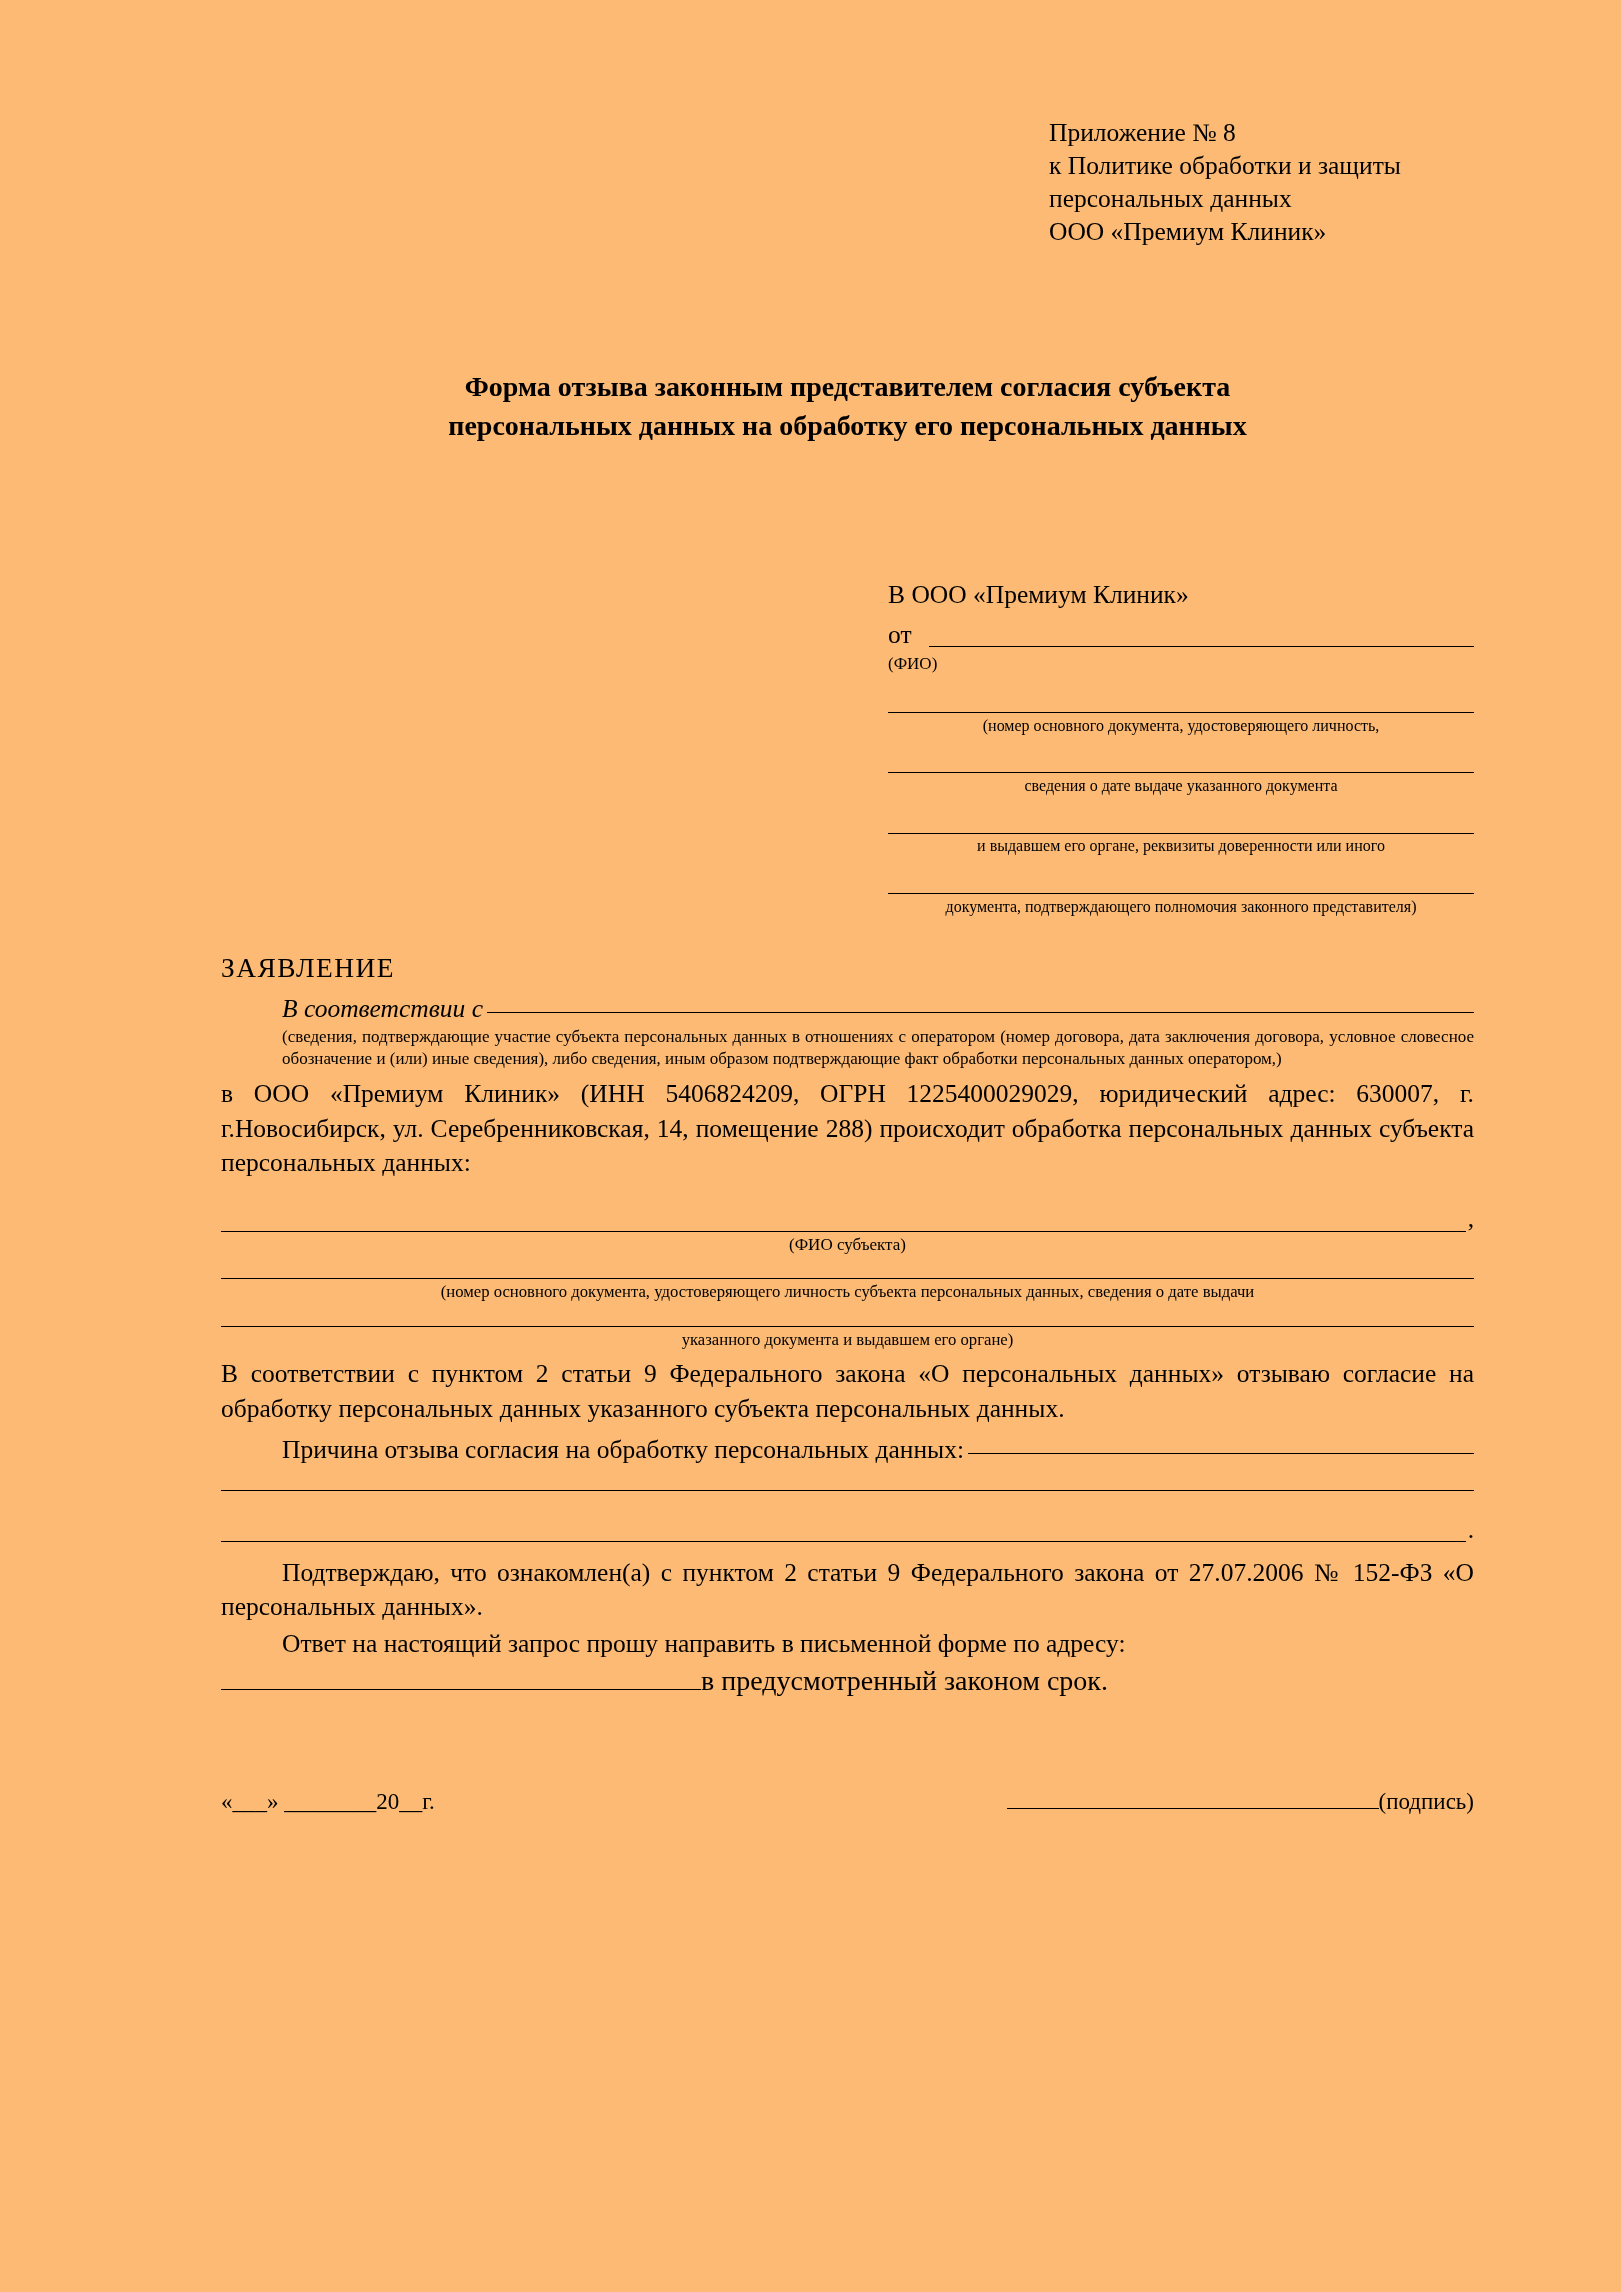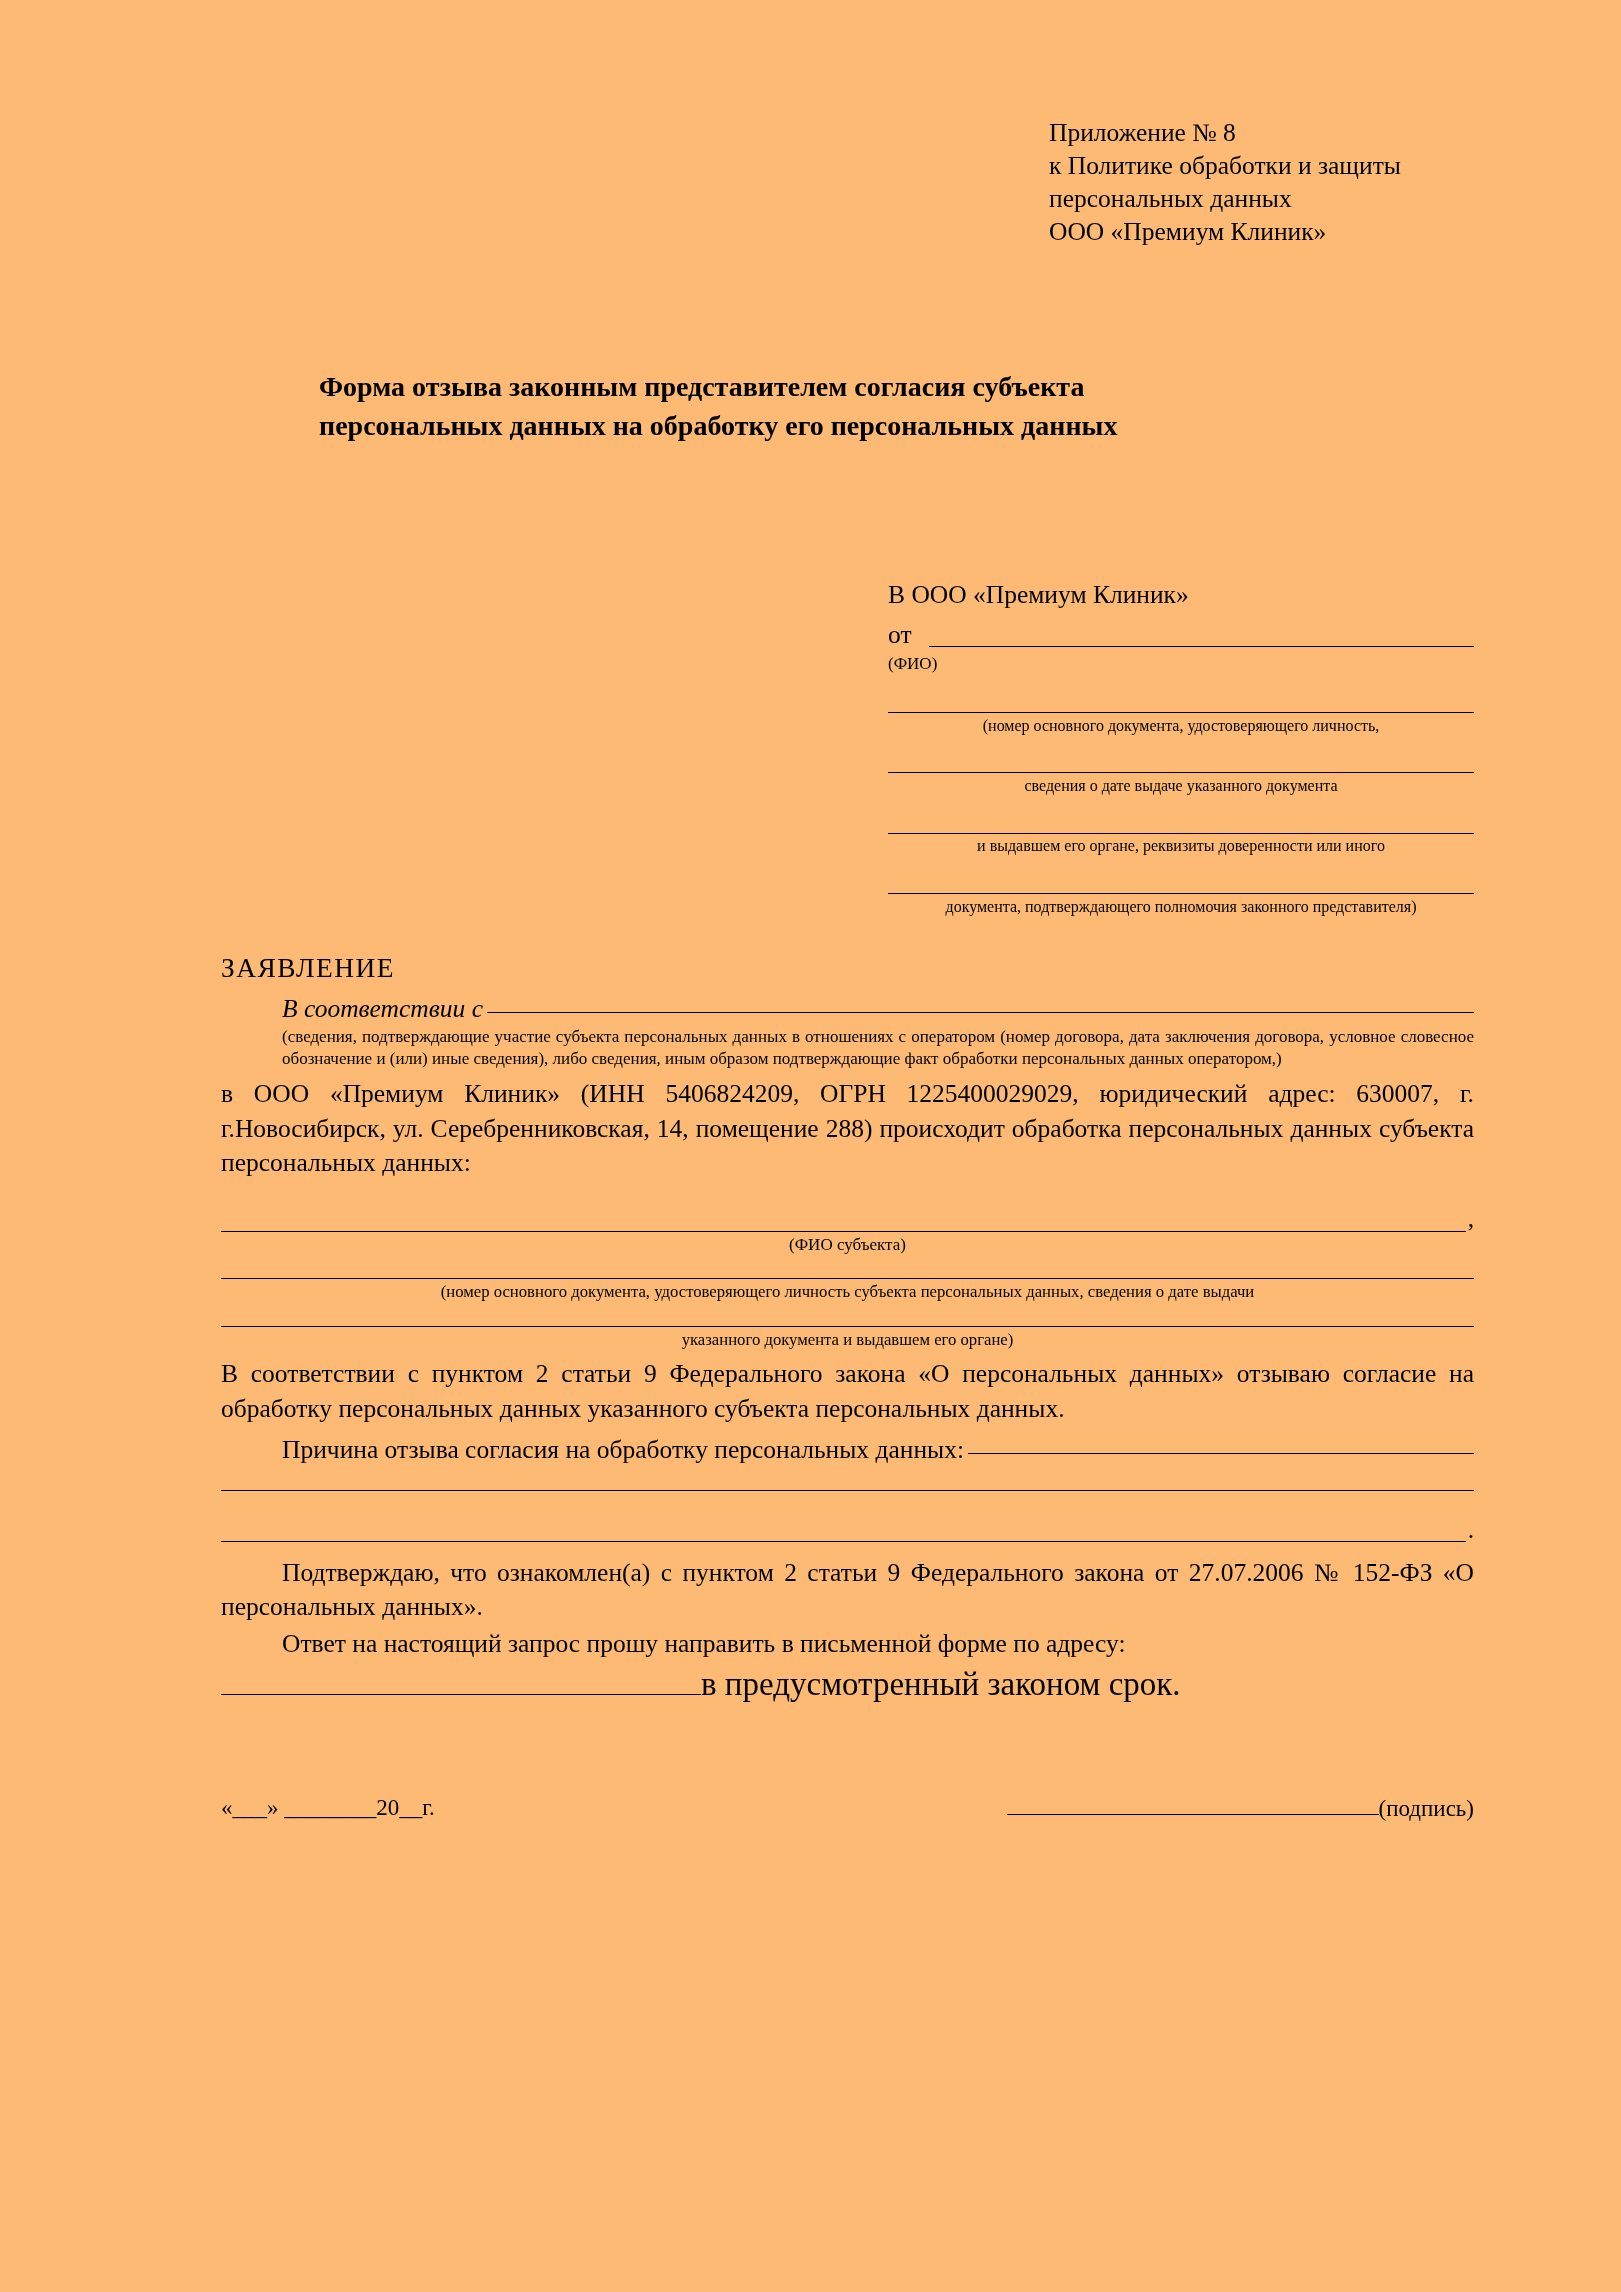--- a/index.html
+++ b/index.html
@@ -25,21 +25,21 @@
   .header-block {
     margin-left: 828px;
     font-size: 25.5px;
     line-height: 1.30;
   }
   .header-block div { white-space: nowrap; }
 
   
   .doc-title {
     margin-top: 118px;
-    text-align: left;
+    text-align: center;
     font-weight: bold;
     font-size: 28px;
     line-height: 1.42;
     padding: 0 98px;
   }
   .doc-title div { white-space: nowrap; }
 
   
   .addressee {
     margin-top: 132px;
@@ -228,21 +228,21 @@
 
   <div class="rule-row">
     <span class="rule"></span>
     <span class="tail">.</span>
   </div>
 
   <div class="para-just indent" style="margin-top:13.7px;">Подтверждаю, что ознакомлен(а) с пунктом 2 статьи 9 Федерального закона от 27.07.2006 № 152-ФЗ «О персональных данных».</div>
 
   <div class="para-just indent" style="margin-top:2px;">Ответ на настоящий запрос прошу направить в письменной форме по адресу:</div>
 
-  <div style="font-size:33px; line-height:1.36; display:flex; align-items:baseline;">
+  <div style="font-size:28px; line-height:1.36; display:flex; align-items:baseline;">
     <span class="u" style="width:480px; height:27.4px;"></span>
     <span>в предусмотренный законом срок.</span>
   </div>
 
   <div class="sign-row">
     <span class="sign-left">«___» ________20__г.</span>
     <span class="sign-right">
       <span class="u" style="width:372px; height:23.5px;"></span><span>(подпись)</span>
     </span>
   </div>

